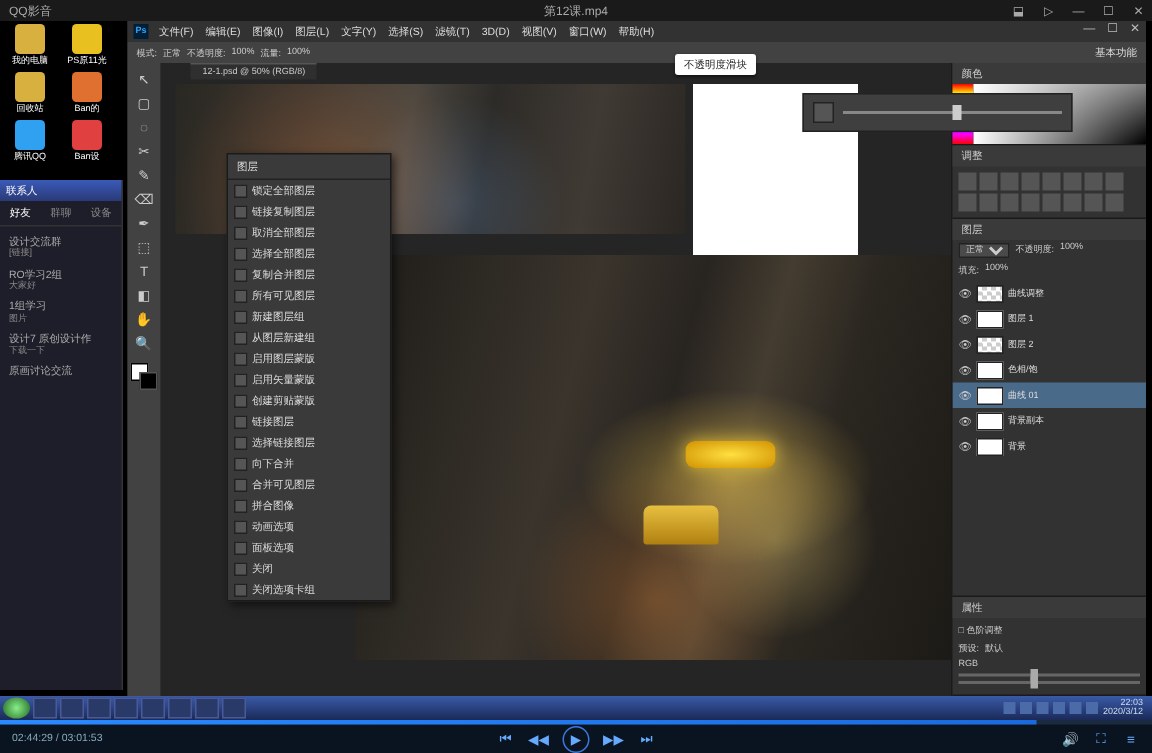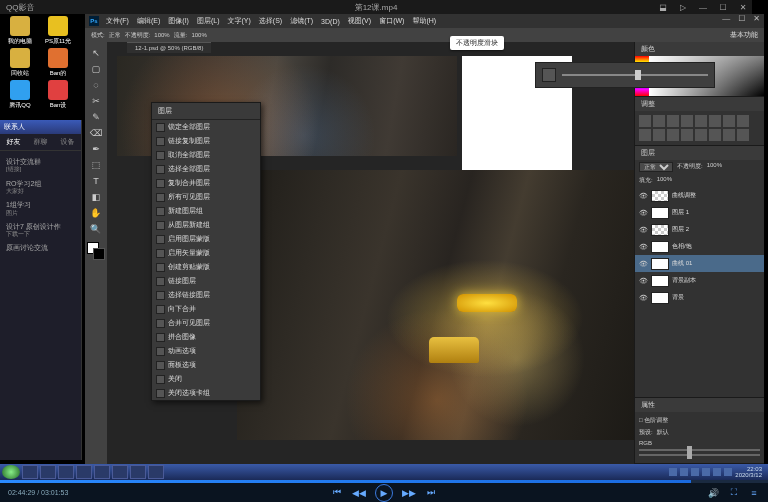--- a/index.html
+++ b/index.html
@@ -1,19 +1,19 @@
 <!DOCTYPE html>
 <html><head>
 <meta charset="utf-8">
 <style>
 * { margin: 0; padding: 0; box-sizing: border-box; font-family: "Microsoft YaHei", sans-serif; }
 body { width: 768px; height: 502px; background: #000; overflow: hidden; position: relative; }
 
 
-.player-title { position: absolute; top: 0; left: 0; right: 16px; height: 14px; background: #1a1a1a; color: #aaa; font-size: 8px; display: flex; align-items: center; }
+.player-title { position: absolute; top: 0; left: 0; right: 0; height: 14px; background: #1a1a1a; color: #aaa; font-size: 8px; display: flex; align-items: center; }
 .player-title .app { padding-left: 6px; }
 .player-title .fname { position: absolute; left: 50%; transform: translateX(-50%); }
 .player-title .wbtns { position: absolute; right: 4px; display: flex; gap: 10px; }
 .player-title .wb { width: 10px; text-align: center; cursor: pointer; }
 
 
 .desktop { position: absolute; top: 16px; left: 4px; width: 78px; display: flex; flex-wrap: wrap; gap: 4px 6px; }
 .dicon { width: 32px; display: flex; flex-direction: column; align-items: center; }
 .dicon .ico { width: 20px; height: 20px; border-radius: 3px; }
 .dicon .lbl { color: #fff; font-size: 6px; text-align: center; margin-top: 2px; line-height: 1; }

